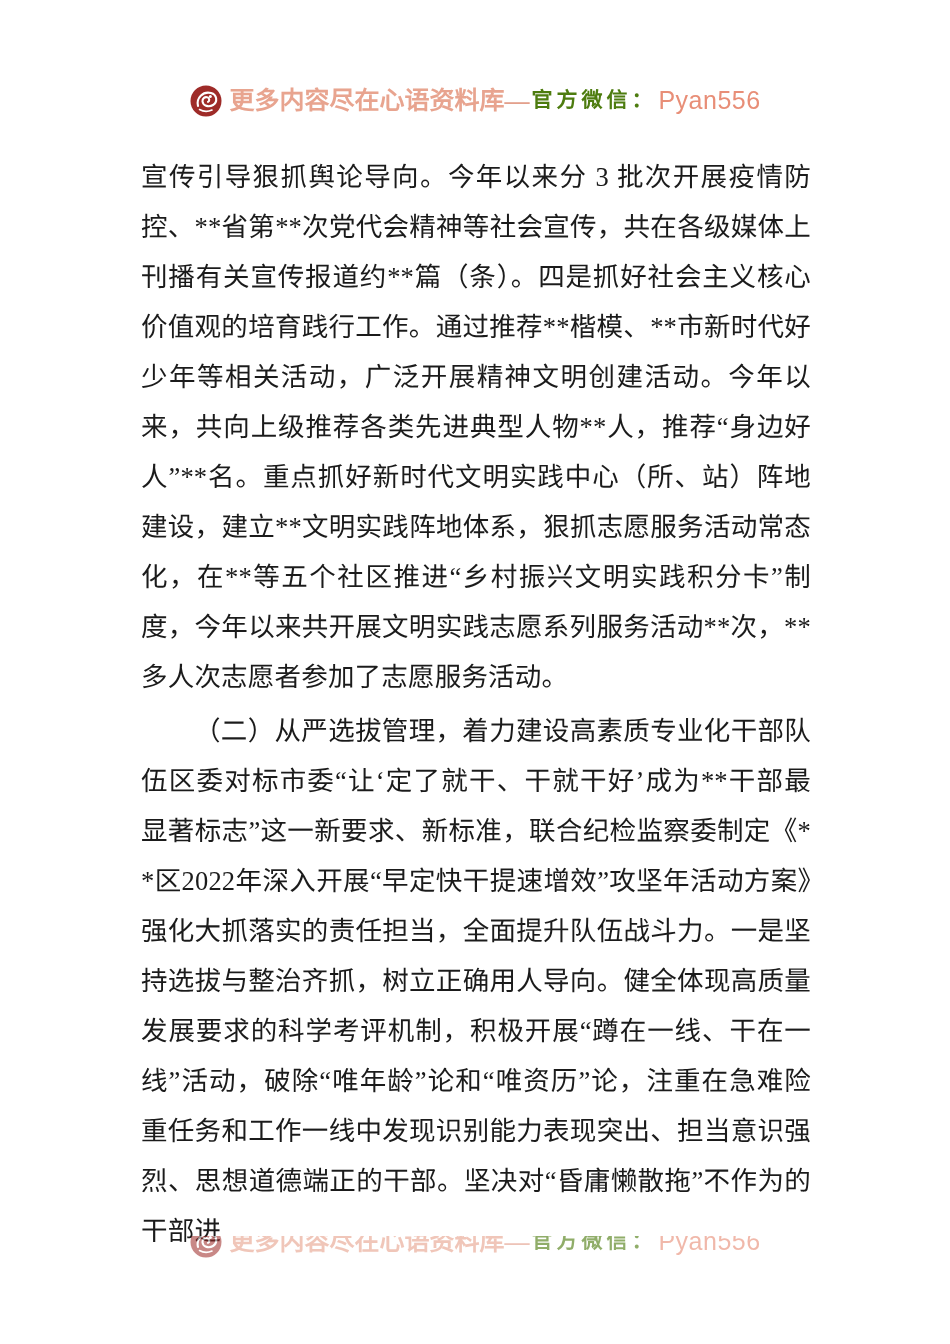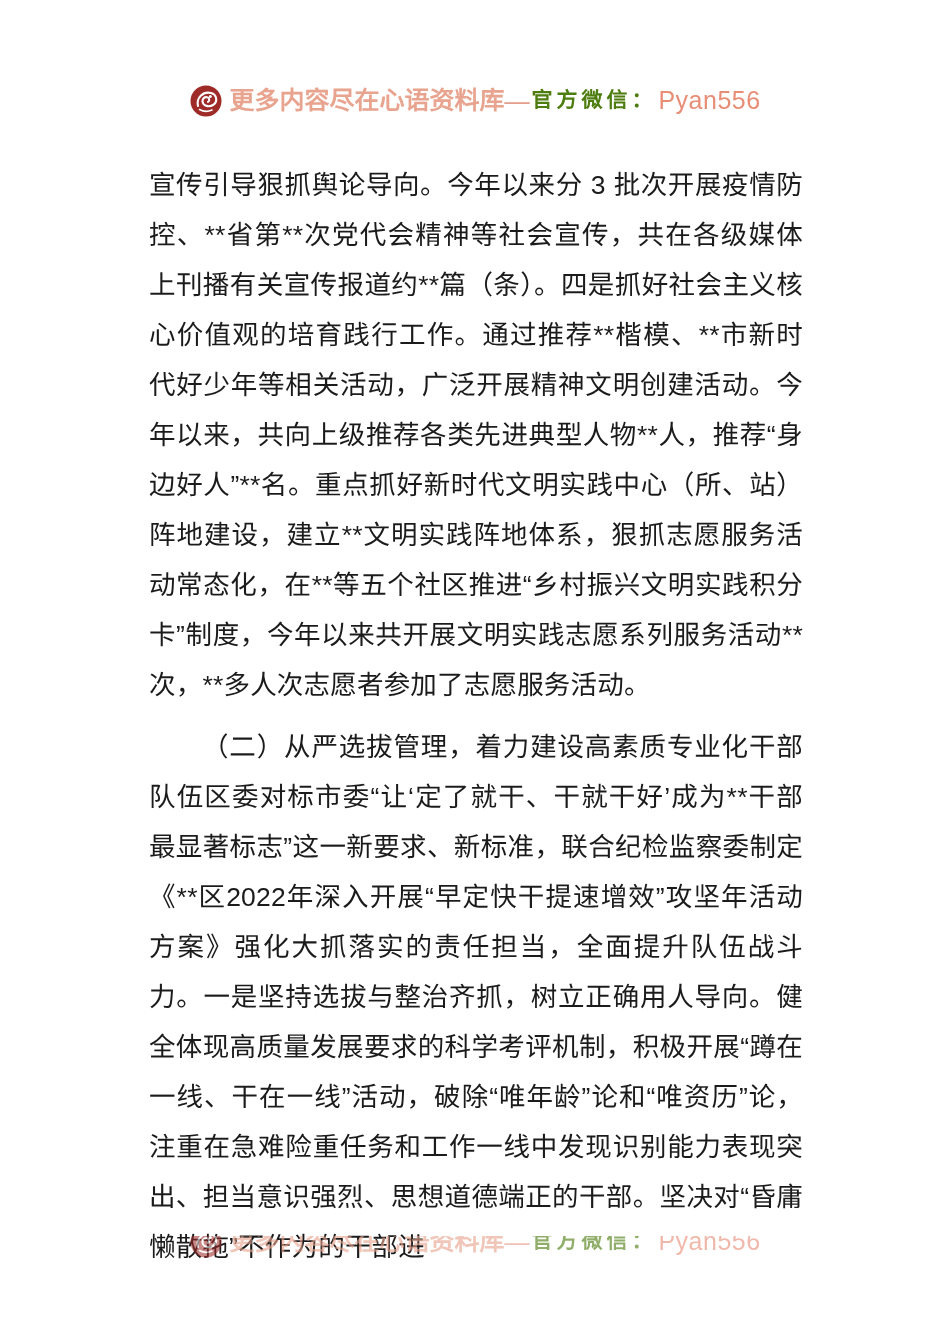--- a/index.html
+++ b/index.html
@@ -97,22 +97,22 @@
 
   
   .content {
     position: absolute;
     left: 137px;
     top: 148px;
     width: 678px;
   }
 
   .para {
-    margin: 12px;
-    font-family: Liberation Sans, sans-serif;
+    margin: 4px;
+    font-family: Liberation Serif, serif;
     font-size: 26.5px;
     line-height: 50px;
     color: #1b1b1b;
     text-align: justify;
     text-justify: inter-character;
     text-align-last: left;
     letter-spacing: 0.2px;
     word-break: break-all;
   }
 

